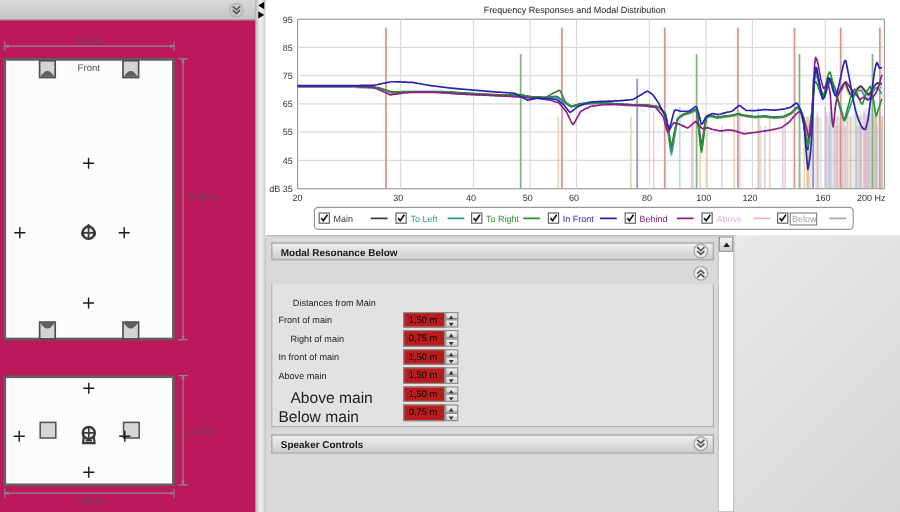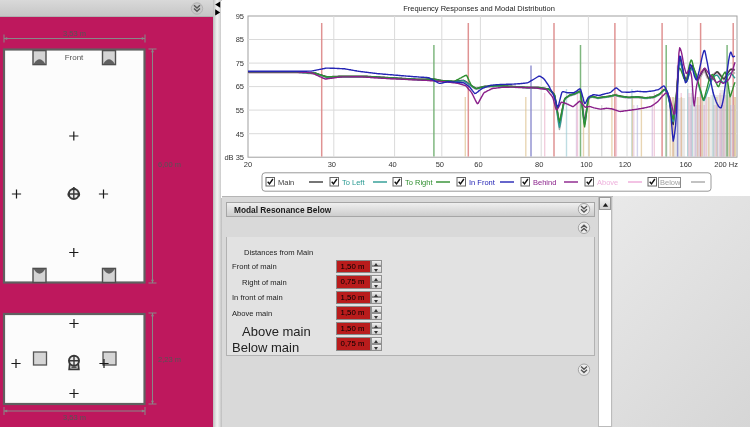--- a/index.html
+++ b/index.html
@@ -304,20 +304,21 @@
  <div class="sval">0,75 m</div>
  <div class="sbtns">
         <div class="sb">
           <span class="tri-u"></span>
         </div>
         <div class="sb">
           <span class="tri-d"></span>
         </div>
       </div>
 </div>
+<div class="hdr" style="top:165px">Speaker Controls</div>
 <svg width="391" height="231" style="position:absolute;left:0;top:0;pointer-events:none">
 <circle cx="362" cy="12.2" r="5.7" fill="#ededed" stroke="#a4a4a4" stroke-width="1"></circle>
       <path d="M 359 9.0 l 3 2.8 l 3 -2.8 M 359 12.2 l 3 2.8 l 3 -2.8" fill="none" stroke="#565656" stroke-width="1.35"></path>
       <circle cx="362" cy="30.8" r="5.7" fill="#ededed" stroke="#a4a4a4" stroke-width="1"></circle>
       <path d="M 359 31.0 l 3 -2.8 l 3 2.8 M 359 34.2 l 3 -2.8 l 3 2.8" fill="none" stroke="#565656" stroke-width="1.35"></path>
       <circle cx="362" cy="172.7" r="5.7" fill="#ededed" stroke="#a4a4a4" stroke-width="1"></circle>
       <path d="M 359 169.5 l 3 2.8 l 3 -2.8 M 359 172.7 l 3 2.8 l 3 -2.8" fill="none" stroke="#565656" stroke-width="1.35"></path>
 </svg>
 </div>
 <div id="rgrey"></div>

